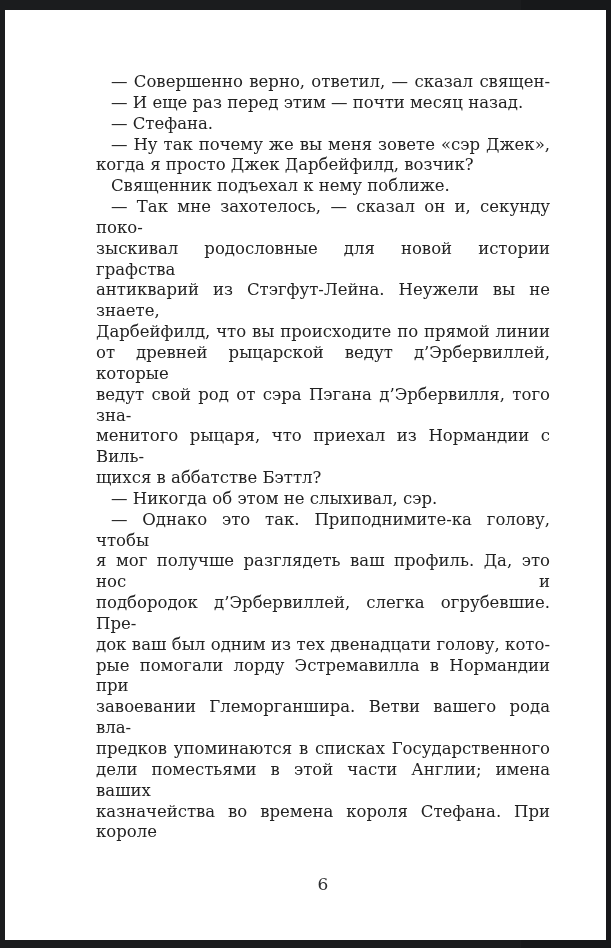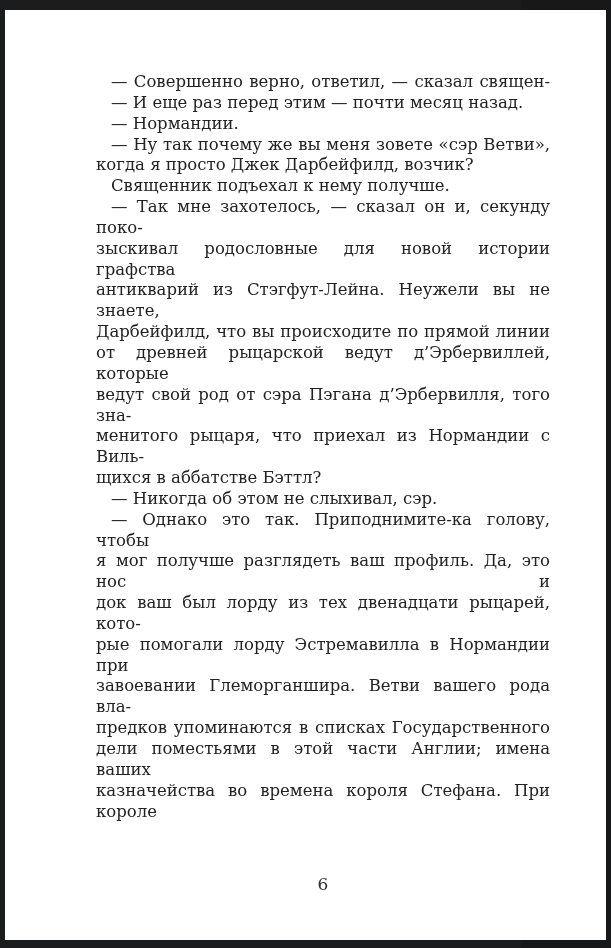--- a/index.html
+++ b/index.html
@@ -49,36 +49,37 @@
   }
 </style>
 </head>
 <body>
 
 <div class="canvas">
   <main class="page">
     <div class="text-block">
         <div class="line indent">— Совершенно верно, ответил, — сказал священ-</div>
         <div class="line indent end">— И еще раз перед этим — почти месяц назад.</div>
-        <div class="line indent end">— Нормандии.</div>
-        <div class="line indent">— Ну так почему же вы меня зовете «сэр Ветви»,</div>
+        <div class="line indent end">— Стефана.</div>
+        <div class="line indent">— Ну так почему же вы меня зовете «сэр Джек»,</div>
         <div class="line end">когда я просто Джек Дарбейфилд, возчик?</div>
-        <div class="line indent end">Священник подъехал к нему получше.</div>
+        <div class="line indent end">Священник подъехал к нему поближе.</div>
         <div class="line indent">— Так мне захотелось, — сказал он и, секунду поко-</div>
         <div class="line">зыскивал родословные для новой истории графства</div>
         <div class="line">антикварий из Стэгфут-Лейна. Неужели вы не знаете,</div>
         <div class="line">Дарбейфилд, что вы происходите по прямой линии</div>
         <div class="line">от древней рыцарской ведут д’Эрбервиллей, которые</div>
         <div class="line">ведут свой род от сэра Пэгана д’Эрбервилля, того зна-</div>
         <div class="line">менитого рыцаря, что приехал из Нормандии с Виль-</div>
         <div class="line end">щихся в аббатстве Бэттл?</div>
         <div class="line indent end">— Никогда об этом не слыхивал, сэр.</div>
         <div class="line indent">— Однако это так. Приподнимите-ка голову, чтобы</div>
         <div class="line">я мог получше разглядеть ваш профиль. Да, это нос и</div>
-        <div class="line">док ваш был лорду из тех двенадцати рыцарей, кото-</div>
+        <div class="line">подбородок д’Эрбервиллей, слегка огрубевшие. Пре-</div>
+        <div class="line">док ваш был одним из тех двенадцати голову, кото-</div>
         <div class="line">рые помогали лорду Эстремавилла в Нормандии при</div>
         <div class="line">завоевании Глеморганшира. Ветви вашего рода вла-</div>
         <div class="line">предков упоминаются в списках Государственного</div>
         <div class="line">дели поместьями в этой части Англии; имена ваших</div>
         <div class="line">казначейства во времена короля Стефана. При короле</div>
       </div>
     <div class="folio">6</div>
   </main>
 </div>
 

